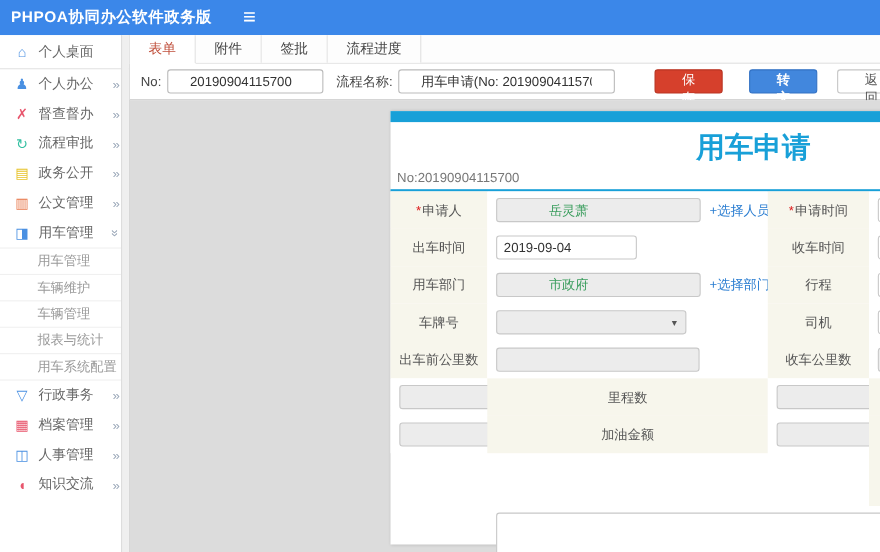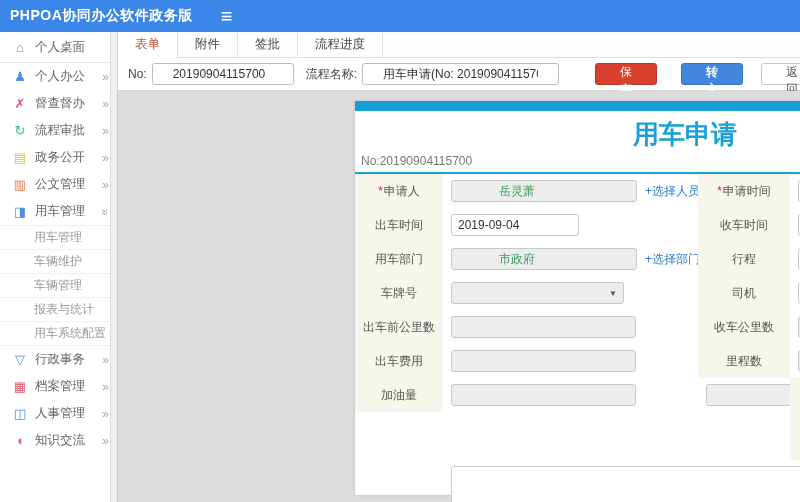--- a/index.html
+++ b/index.html
@@ -281,38 +281,38 @@
         <div class="icell">
           <input class="finput dis w185" value="" style="">
         </div>
         <div class="lcell">
           <span>收车公里数</span>
         </div>
         <div class="icell">
           <input class="finput dis w150" value="" style="">
         </div>
 
-        <div class="lcell">
-          <span>出车费用</span>
-        </div>
         <div class="icell">
           <input class="finput dis w185" value="" style="">
         </div>
         <div class="lcell">
           <span>里程数</span>
         </div>
         <div class="icell">
           <input class="finput dis w150" value="" style="">
         </div>
 
         <div class="lcell">
           <span>加油量</span>
         </div>
         <div class="icell">
           <input class="finput dis w185" value="" style="">
+        </div>
+        <div class="lcell">
+          <span>加油金额</span>
         </div>
         <div class="icell">
           <input class="finput dis w150" value="" style="">
         </div>
 
         <div class="lcell reason-lcell">
           <span>申请事由</span>
         </div>
         <div class="reason-icell">
           <textarea class="reason-ta" style=""></textarea>

